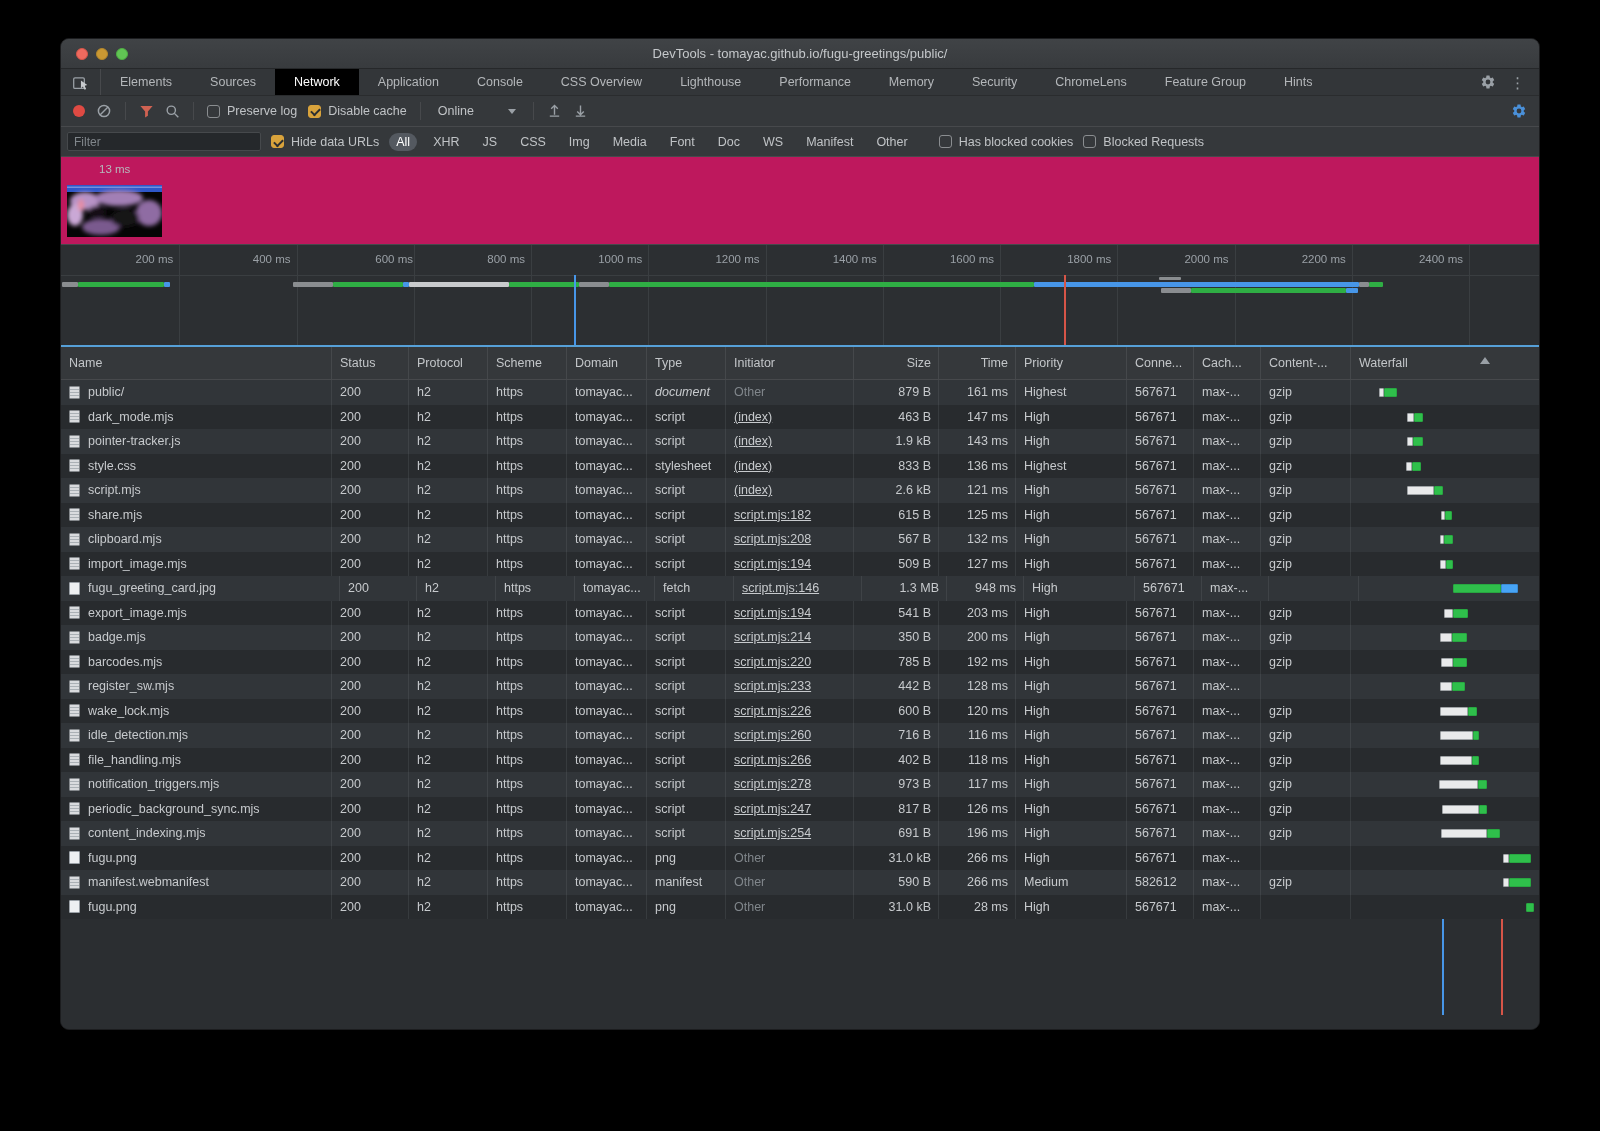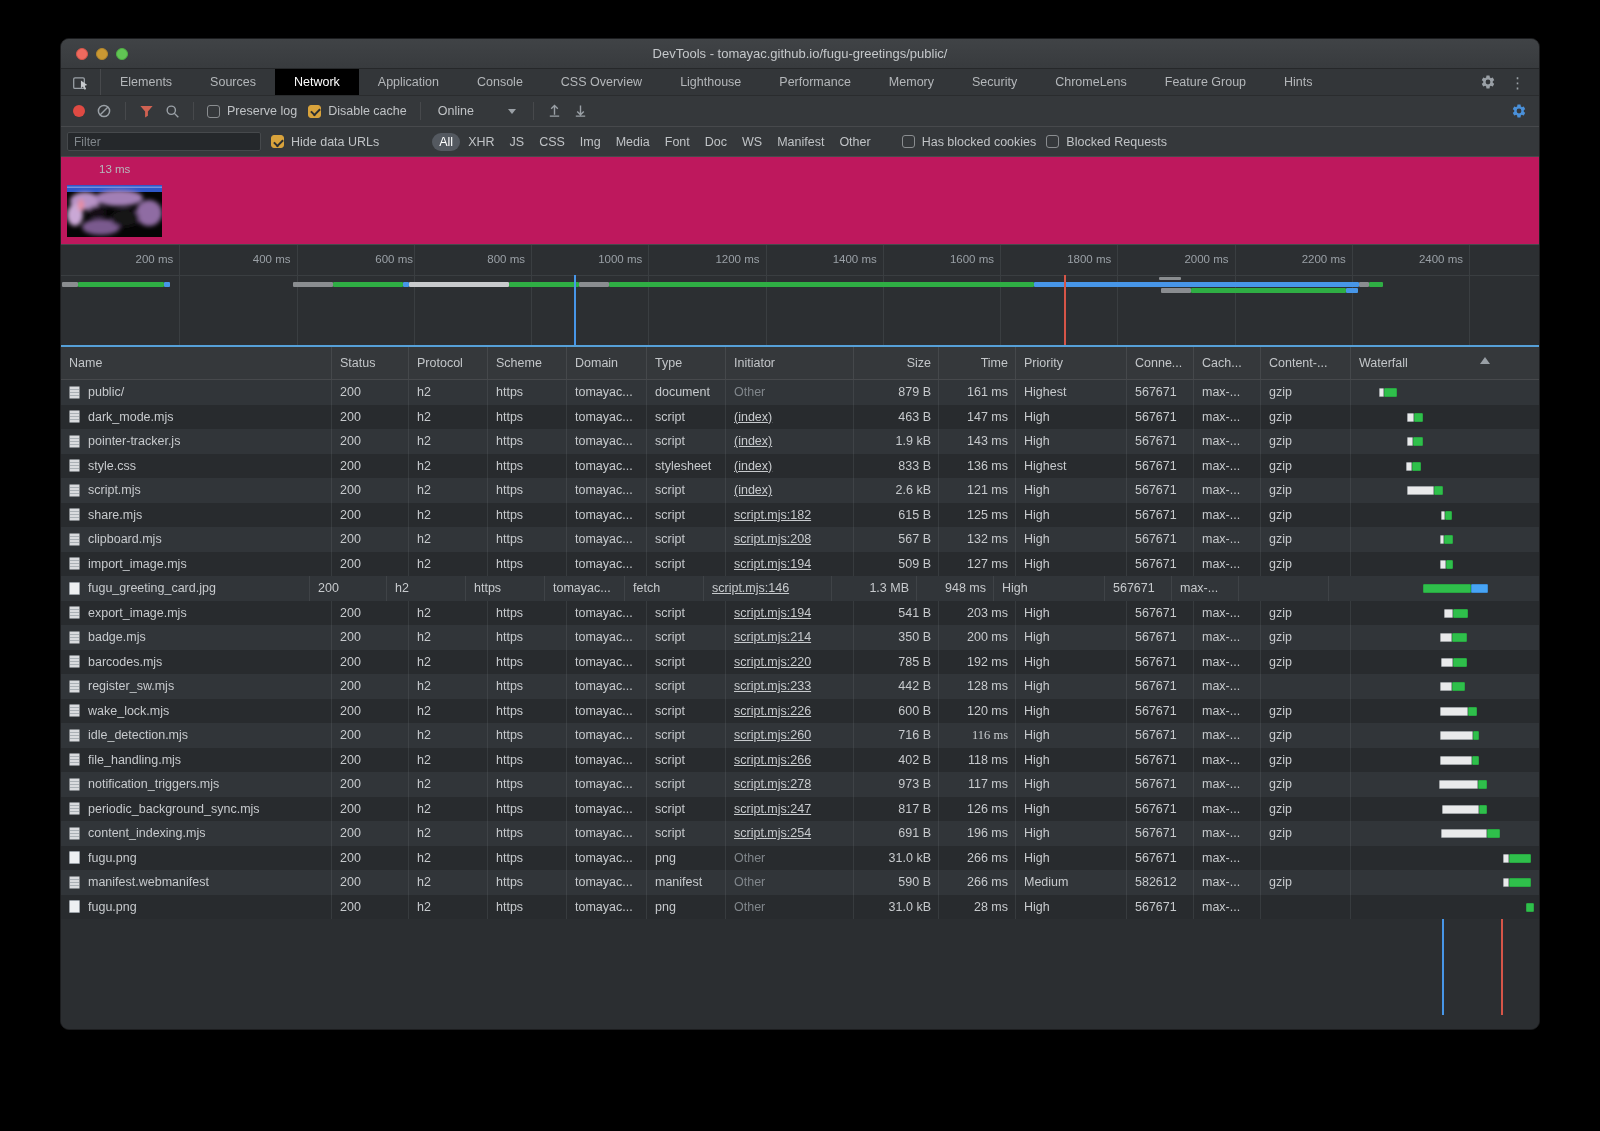--- a/index.html
+++ b/index.html
@@ -34,21 +34,21 @@
   .cbrow { display:flex; align-items:center; gap:7px; font-size:12.5px; color:#c0c3c6; }
   .cb { width:13px; height:13px; border:1px solid #8a8d90; border-radius:3px; background:transparent; position:relative; flex:none; }
   .cb.on { background:#d9a33c; border-color:#d9a33c; }
   .cb.on::after { content:""; position:absolute; left:2px; top:2.5px; width:7px; height:4px; border-left:2px solid #2c2f31; border-bottom:2px solid #2c2f31; transform:rotate(-45deg); }
   .online { display:flex; align-items:center; gap:34px; font-size:12.5px; color:#c0c3c6; padding:0 4px; }
   .caret { width:0; height:0; border-left:4px solid transparent; border-right:4px solid transparent; border-top:5px solid #9aa0a6; }
   
   .filterrow { height:30px; flex:none; background:#35383b; border-bottom:1px solid #47494c; display:flex; align-items:center; padding:0 6px 0 6px; gap:10px; }
   .filterinput { width:194px; height:19px; background:#25282b; border:1px solid #46494c; border-radius:2px; color:#c7cacd; font-size:12px; padding:0 6px; outline:none; }
   .filterinput::placeholder { color:#80868b; }
-  .pills { display:flex; align-items:flex-start; gap:1px;margin-left:43px; }
+  .pills { display:flex; align-items:flex-start; gap:9px; }
   .pill { font-size:12.5px; color:#c0c3c6; padding:2px 7px; border-radius:9px; }
   .pill.active { background:#545960; color:#fff; }
   
   .options { height:62px; flex:none; background:#35383b; border-bottom:1px solid #47494c; position:relative; }
   .opt { position:absolute; display:flex; align-items:center; gap:7px; font-size:12.5px; color:#c0c3c6; }
   
   .filmstrip { height:88px; flex:none; background:#be185d; border-bottom:1px solid #47494c; position:relative; }
   .shot-label { position:absolute; left:38px; top:6px; font-size:11.5px; color:#b6b9bc; }
   .shot { position:absolute; left:6px; top:28px; width:95px; height:52px; overflow:hidden; }
   
@@ -300,21 +300,21 @@
         <div class="tline" style="left: 1440px; background: rgb(214, 85, 72);"></div>
         <div class="row odd">
           <div class="td" style="width: 271px;">
             <div class="fileicon doc"></div>
             <span>public/</span>
           </div>
           <div class="td" style="width: 77px;">200</div>
           <div class="td" style="width: 79px;">h2</div>
           <div class="td" style="width: 79px;">https</div>
           <div class="td" style="width: 80px;">tomayac...</div>
-          <div class="td" style="width: 79px;">document</div>
+          <div class="td" style="width: 79px; font-style: italic;">document</div>
           <div class="td" style="width: 128px;">
             <span class="init-other">Other</span>
           </div>
           <div class="td num" style="width: 85px;">879 B</div>
           <div class="td num" style="width: 77px;">161 ms</div>
           <div class="td" style="width: 111px;">Highest</div>
           <div class="td" style="width: 67px;">567671</div>
           <div class="td" style="width: 67px;">max-...</div>
           <div class="td" style="width: 90px;">gzip</div>
           <div class="td wf">
@@ -484,21 +484,21 @@
           <div class="td" style="width: 111px;">High</div>
           <div class="td" style="width: 67px;">567671</div>
           <div class="td" style="width: 67px;">max-...</div>
           <div class="td" style="width: 90px;">gzip</div>
           <div class="td wf">
             <div class="wfseg w" style="left: 89px; width: 6px;"></div>
             <div class="wfseg g" style="left: 95px; width: 7px;"></div>
           </div>
         </div>
         <div class="row odd">
-          <div class="td" style="width: 249px;">
+          <div class="td" style="width: 279px;">
             <div class="fileicon img"></div>
             <span>fugu_greeting_card.jpg</span>
           </div>
           <div class="td" style="width: 77px;">200</div>
           <div class="td" style="width: 79px;">h2</div>
           <div class="td" style="width: 79px;">https</div>
           <div class="td" style="width: 80px;">tomayac...</div>
           <div class="td" style="width: 79px;">fetch</div>
           <div class="td" style="width: 128px;">
             <span class="init-link">script.mjs:146</span>
@@ -641,21 +641,21 @@
           </div>
           <div class="td" style="width: 77px;">200</div>
           <div class="td" style="width: 79px;">h2</div>
           <div class="td" style="width: 79px;">https</div>
           <div class="td" style="width: 80px;">tomayac...</div>
           <div class="td" style="width: 79px;">script</div>
           <div class="td" style="width: 128px;">
             <span class="init-link">script.mjs:260</span>
           </div>
           <div class="td num" style="width: 85px;">716 B</div>
-          <div class="td num" style="width: 77px; font-family: Liberation Serif, serif;">116 ms</div>
+          <div class="td num" style="width: 77px;">116 ms</div>
           <div class="td" style="width: 111px;">High</div>
           <div class="td" style="width: 67px;">567671</div>
           <div class="td" style="width: 67px;">max-...</div>
           <div class="td" style="width: 90px;">gzip</div>
           <div class="td wf">
             <div class="wfseg w" style="left: 89px; width: 33px;"></div>
             <div class="wfseg g" style="left: 122px; width: 6px;"></div>
           </div>
         </div>
         <div class="row even">

